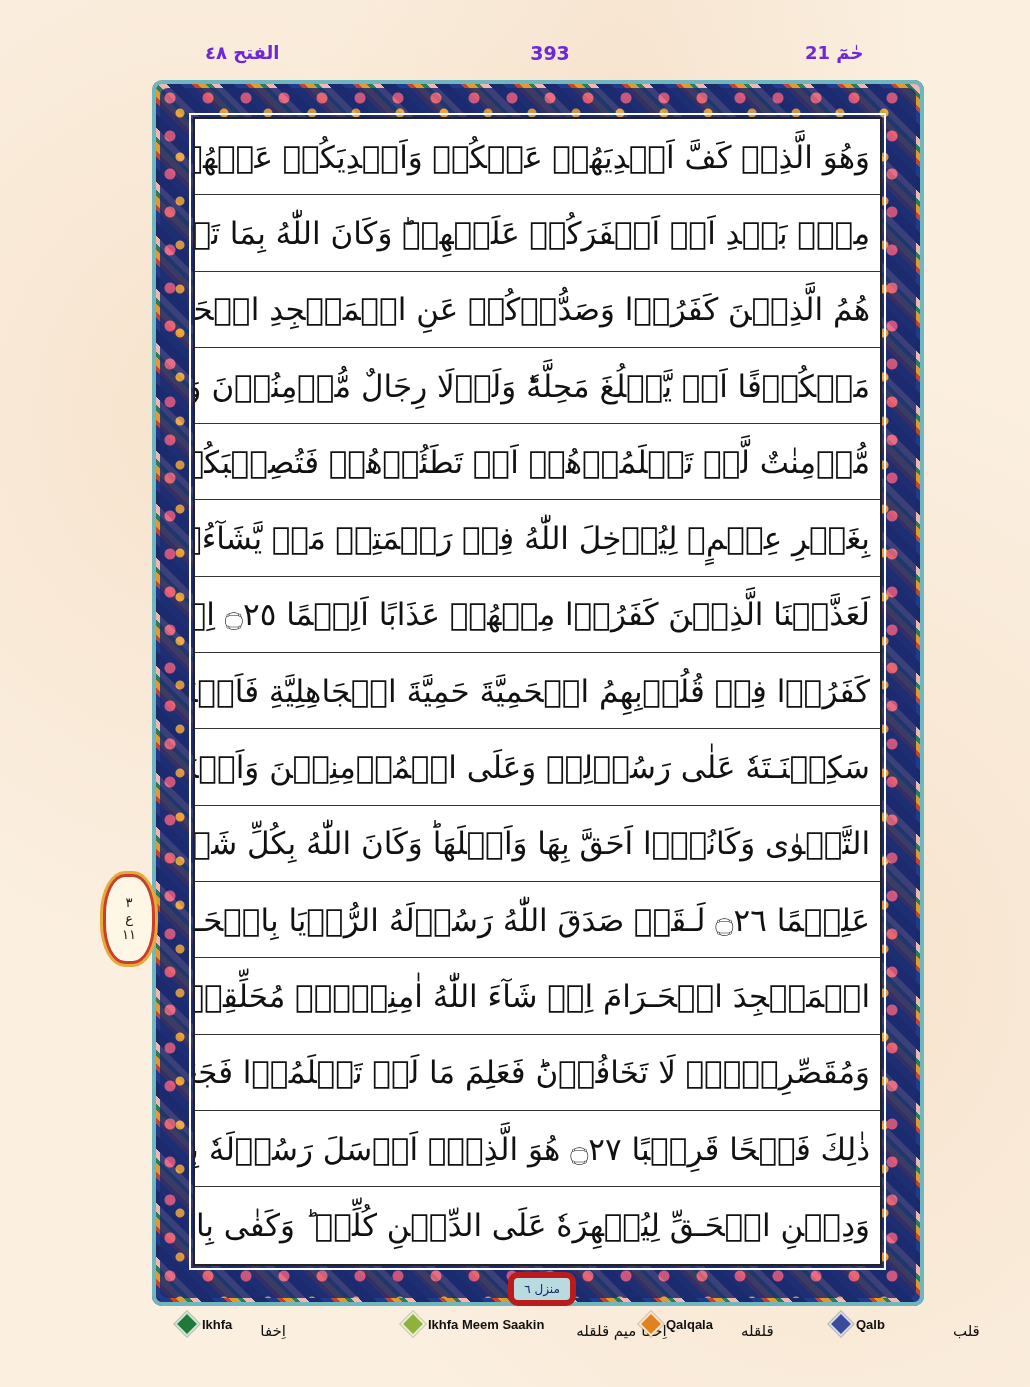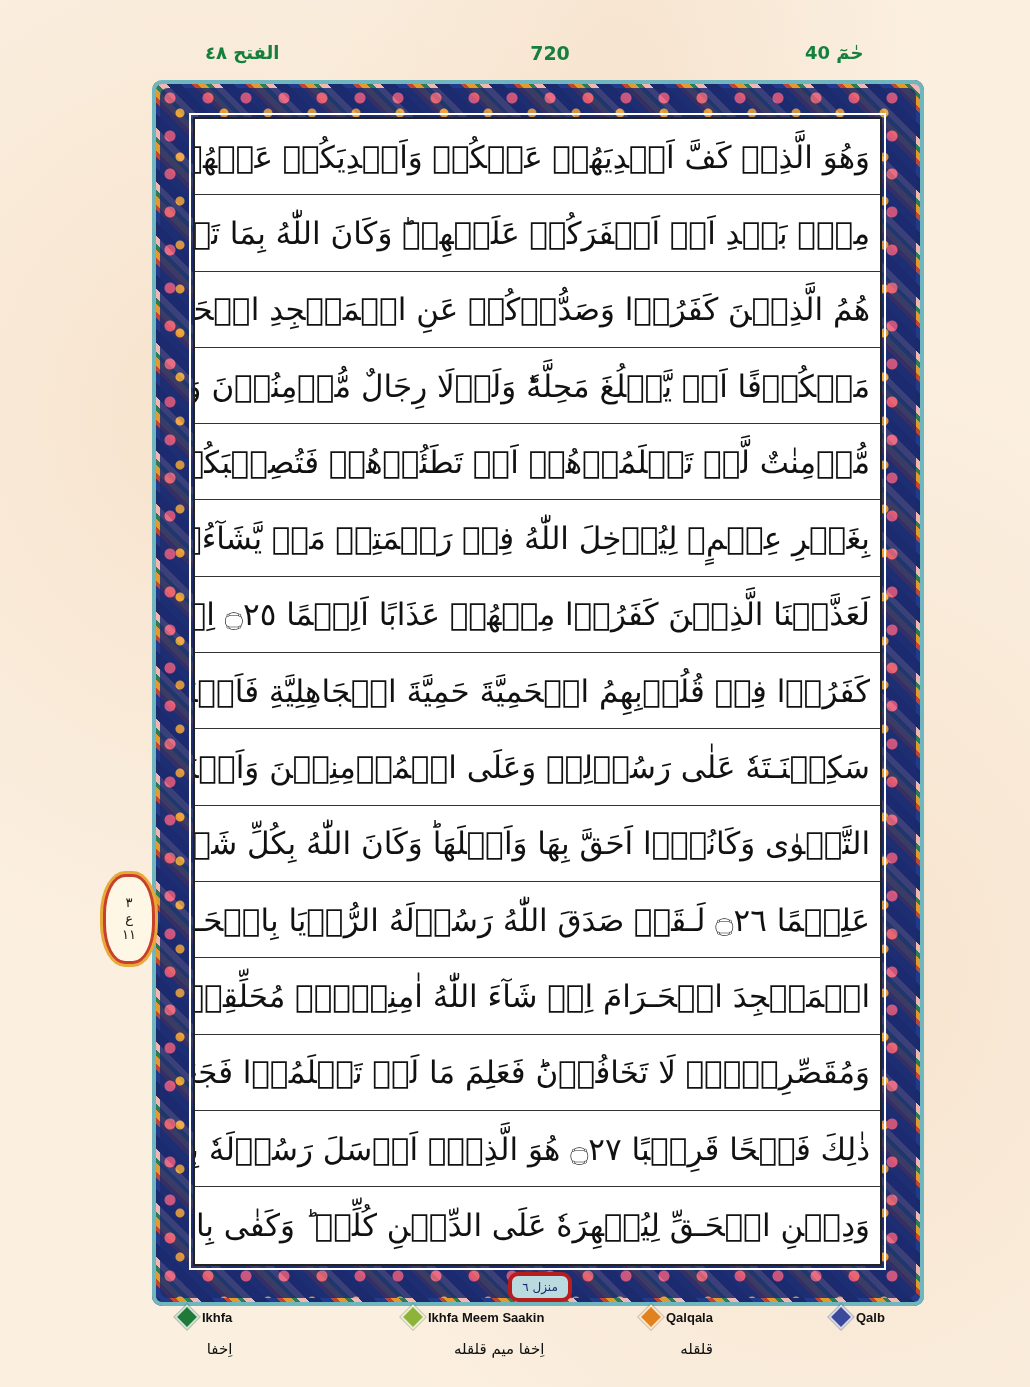--- a/index.html
+++ b/index.html
@@ -5,21 +5,21 @@
   html, body { margin:0; padding:0; }
   body {
     width:1030px; height:1387px; position:relative; overflow:hidden;
     background:#fbefe0;
     background-image:
       radial-gradient(ellipse at 20% 30%, rgba(240,205,170,0.35) 0, rgba(240,205,170,0) 40%),
       radial-gradient(ellipse at 80% 70%, rgba(240,205,170,0.35) 0, rgba(240,205,170,0) 45%),
       radial-gradient(ellipse at 60% 10%, rgba(235,200,165,0.3) 0, rgba(235,200,165,0) 35%);
     font-family:"DejaVu Sans", sans-serif;
   }
-  .header-item { position:absolute; top:42px; font-family:"DejaVu Sans", sans-serif; font-weight:bold; color:#15803d; font-size:18px; direction:rtl; }
+  .header-item { position:absolute; top:42px; font-family:"DejaVu Sans", sans-serif; font-weight:bold; color:#6d28d9; font-size:18px; direction:rtl; }
   #header-surah { left:205px; }
   #header-page { left:520px; width:60px; text-align:center; font-size:19px; }
   #header-para { left:805px; }
 
   .frame-outer {
     position:absolute; left:152px; top:80px; width:772px; height:1226px;
     border-radius:10px;
     background:
       repeating-linear-gradient(45deg, #1b2a6b 0 10px, #233a8a 10px 18px, #c2452f 18px 22px, #e39a2d 22px 28px, #2f7a57 28px 32px, #f0b7b2 32px 38px);
     box-shadow: inset 0 0 0 4px #6fb6bf;
@@ -48,47 +48,47 @@
 
   .margin-marker {
     position:absolute; left:103px; top:874px; width:46px; height:84px;
     background:#fff7e6; border:3px solid #c8402b; border-radius:22px/40px;
     box-shadow: 0 0 0 3px #e6a93a;
     display:flex; flex-direction:column; align-items:center; justify-content:center;
     font-family:"DejaVu Sans", sans-serif; font-size:13px; color:#222; line-height:16px; direction:rtl;
   }
   .manzil-badge {
     position:absolute; left:508px; top:1272px; width:56px; height:22px;
-    background:#b9dbe0; border:4px solid #b91c1c; border-radius:10px;
+    background:#b9dbe0; border:6px solid #b91c1c; border-radius:10px;
     display:flex; align-items:center; justify-content:center;
     font-family:"DejaVu Sans", sans-serif; font-size:12px; color:#1b2a6b; direction:rtl;
   }
 
   .legend { position:absolute; top:1308px; left:0; width:1030px; height:60px; }
-  .legend-item { position:absolute; display:flex; flex-direction:column; }
+  .legend-item { position:absolute; display:flex; flex-direction:row; }
   .legend-row { display:flex; align-items:center; gap:6px; }
   .diamond { width:14px; height:14px; transform:rotate(45deg); border:2px solid rgba(255,255,255,0.8); box-shadow:0 0 0 1px rgba(0,0,0,0.15); }
   .legend-en { font-family:"Liberation Sans", sans-serif; font-weight:bold; font-size:13px; color:#111; }
   .legend-ar { font-family:"DejaVu Sans", sans-serif; font-size:15px; color:#111; direction:rtl; margin-top:14px; }
   #legend-0 { left:178px; }
   #legend-1 { left:404px; }
-  #legend-2 { left:642px;align-items:flex-end; }
+  #legend-2 { left:642px; }
   #legend-3 { left:832px;gap:44px; }
   #legend-0 .legend-ar { margin-left:28px; }
   #legend-1 .legend-ar { margin-left:32px; }
   #legend-2 .legend-ar { margin-left:28px; }
   #legend-3 .legend-ar { margin-left:24px; }
 </style>
 </head>
 <body>
 
 <div>
   <div class="header-item" id="header-surah">الفتح ٤٨</div>
-  <div class="header-item" id="header-page">720</div>
-  <div class="header-item" id="header-para">حٰمٓ 40</div>
+  <div class="header-item" id="header-page">393</div>
+  <div class="header-item" id="header-para">حٰمٓ 21</div>
 </div>
 
 <div class="frame-outer"></div>
 
 <div class="frame-inner">
   <div class="line">
       <span class="txt">وَهُوَ الَّذِىۡ كَفَّ اَيۡدِيَهُمۡ عَنۡكُمۡ وَاَيۡدِيَكُمۡ عَنۡهُمۡ بِبَطۡنِ مَكَّةَ</span>
     </div>
   <div class="line">
       <span class="txt">مِنۡۢ بَعۡدِ اَنۡ اَظۡفَرَكُمۡ عَلَيۡهِمۡ‌ؕ وَكَانَ اللّٰهُ بِمَا تَعۡمَلُوۡنَ بَصِيۡرًا ۝٢٤</span>

